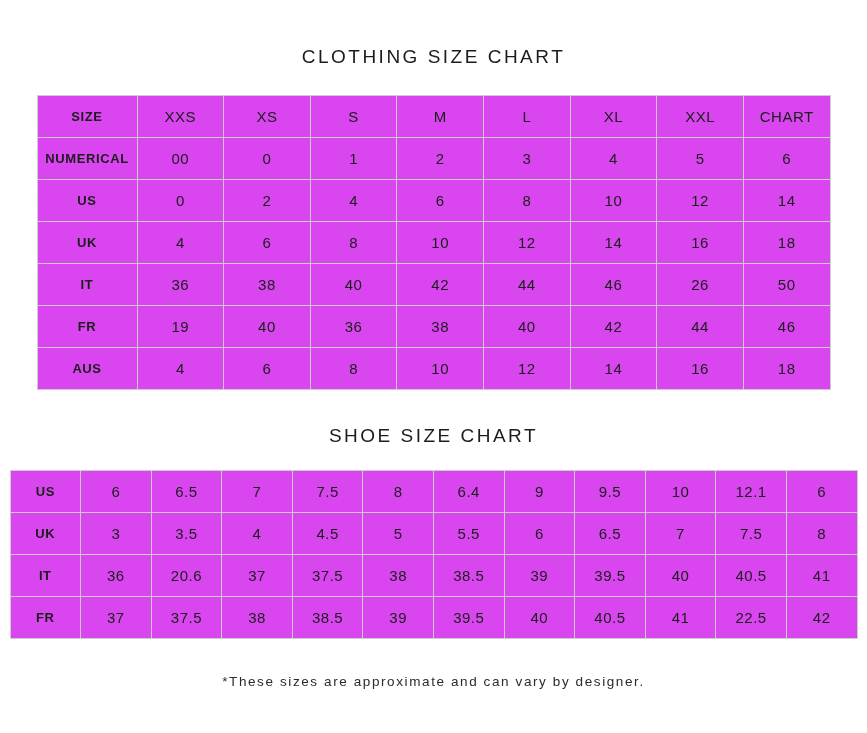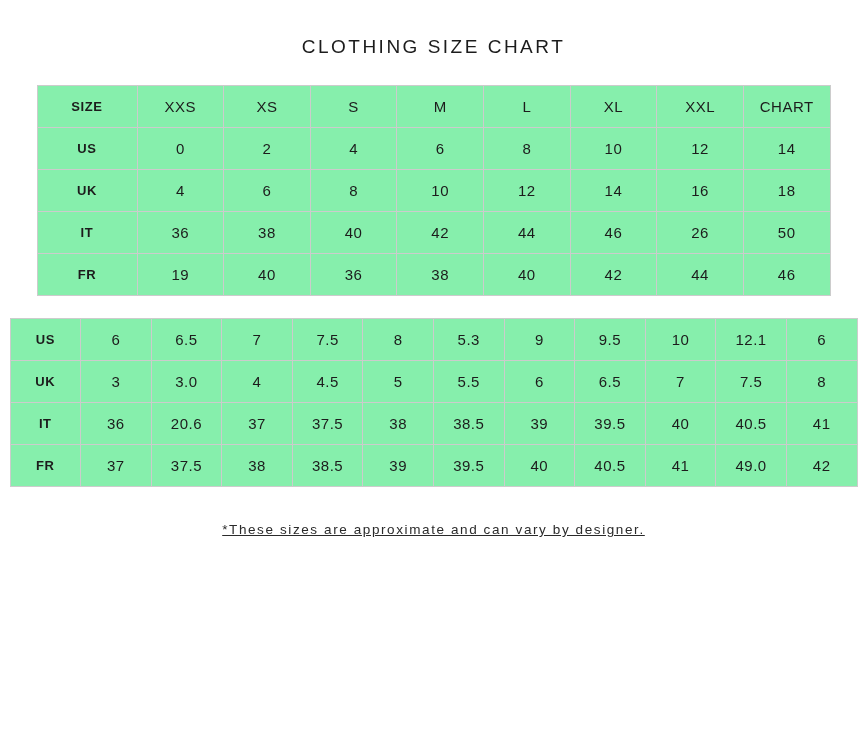--- a/index.html
+++ b/index.html
@@ -10,36 +10,36 @@
     font-family: "Liberation Sans", sans-serif;
     color: #1c1c1c;
   }
   .page {
     width: 867px; height: 733px;
     padding-top: 29px;
     overflow: hidden;
     background: #ffffff;
   }
   .chart-title {
-    margin: 6px;
+    margin: 16px;
     text-align: center;
     font-size: 19px;
     font-weight: 400;
     letter-spacing: 2.5px;
     line-height: 24px;
     color: #1c1c1c;
     white-space: nowrap;
   }
   .shoe-title { margin-top: 34px; }
   table.size-table {
     border-collapse: collapse;
     table-layout: fixed;
     margin-left: auto;
     margin-right: auto;
-    background: #86efac;
+    background: #d946ef;
   }
   table.clothing { width: 794px; margin-top: 26px; }
   table.shoe { width: 848px; margin-top: 22px; }
   .size-table td {
     border: 1px solid #cccccc;
     height: 42px;
     padding: 0;
     text-align: center;
     vertical-align: middle;
     font-size: 15px;
@@ -54,21 +54,20 @@
   }
   table.clothing td.label { width: 100px; }
   .footnote {
     margin: 33px 0 0 0;
     text-align: center;
     font-size: 13.5px;
     font-weight: 400;
     letter-spacing: 1.6px;
     line-height: 20px;
     color: #2a2a2a;
-    text-decoration: underline;
   }
 </style>
 </head>
 <body>
 
 <div class="page">
 
   <h1 class="chart-title">CLOTHING SIZE CHART</h1>
 
   <table class="size-table clothing">
@@ -78,20 +77,31 @@
           <td>XXS</td>
           <td>XS</td>
           <td>S</td>
           <td>M</td>
           <td>L</td>
           <td>XL</td>
           <td>XXL</td>
           <td>CHART</td>
         </tr>
         <tr>
+          <td class="label">NUMERICAL</td>
+          <td>00</td>
+          <td>0</td>
+          <td>1</td>
+          <td>2</td>
+          <td>3</td>
+          <td>4</td>
+          <td>5</td>
+          <td>6</td>
+        </tr>
+        <tr>
           <td class="label">US</td>
           <td>0</td>
           <td>2</td>
           <td>4</td>
           <td>6</td>
           <td>8</td>
           <td>10</td>
           <td>12</td>
           <td>14</td>
         </tr>
@@ -121,44 +131,56 @@
           <td class="label">FR</td>
           <td>19</td>
           <td>40</td>
           <td>36</td>
           <td>38</td>
           <td>40</td>
           <td>42</td>
           <td>44</td>
           <td>46</td>
         </tr>
+        <tr>
+          <td class="label">AUS</td>
+          <td>4</td>
+          <td>6</td>
+          <td>8</td>
+          <td>10</td>
+          <td>12</td>
+          <td>14</td>
+          <td>16</td>
+          <td>18</td>
+        </tr>
       </tbody>
   </table>
 
+  <h2 class="chart-title shoe-title">SHOE SIZE CHART</h2>
 
   <table class="size-table shoe">
     <tbody id="shoe-body">
         <tr>
           <td class="label">US</td>
           <td>6</td>
           <td>6.5</td>
           <td>7</td>
           <td>7.5</td>
           <td>8</td>
-          <td>5.3</td>
+          <td>6.4</td>
           <td>9</td>
           <td>9.5</td>
           <td>10</td>
           <td>12.1</td>
           <td>6</td>
         </tr>
         <tr>
           <td class="label">UK</td>
           <td>3</td>
-          <td>3.0</td>
+          <td>3.5</td>
           <td>4</td>
           <td>4.5</td>
           <td>5</td>
           <td>5.5</td>
           <td>6</td>
           <td>6.5</td>
           <td>7</td>
           <td>7.5</td>
           <td>8</td>
         </tr>
@@ -180,21 +202,21 @@
           <td class="label">FR</td>
           <td>37</td>
           <td>37.5</td>
           <td>38</td>
           <td>38.5</td>
           <td>39</td>
           <td>39.5</td>
           <td>40</td>
           <td>40.5</td>
           <td>41</td>
-          <td>49.0</td>
+          <td>22.5</td>
           <td>42</td>
         </tr>
       </tbody>
   </table>
 
   <p class="footnote">*These sizes are approximate and can vary by designer.</p>
 
 </div>
 
 </body></html>

